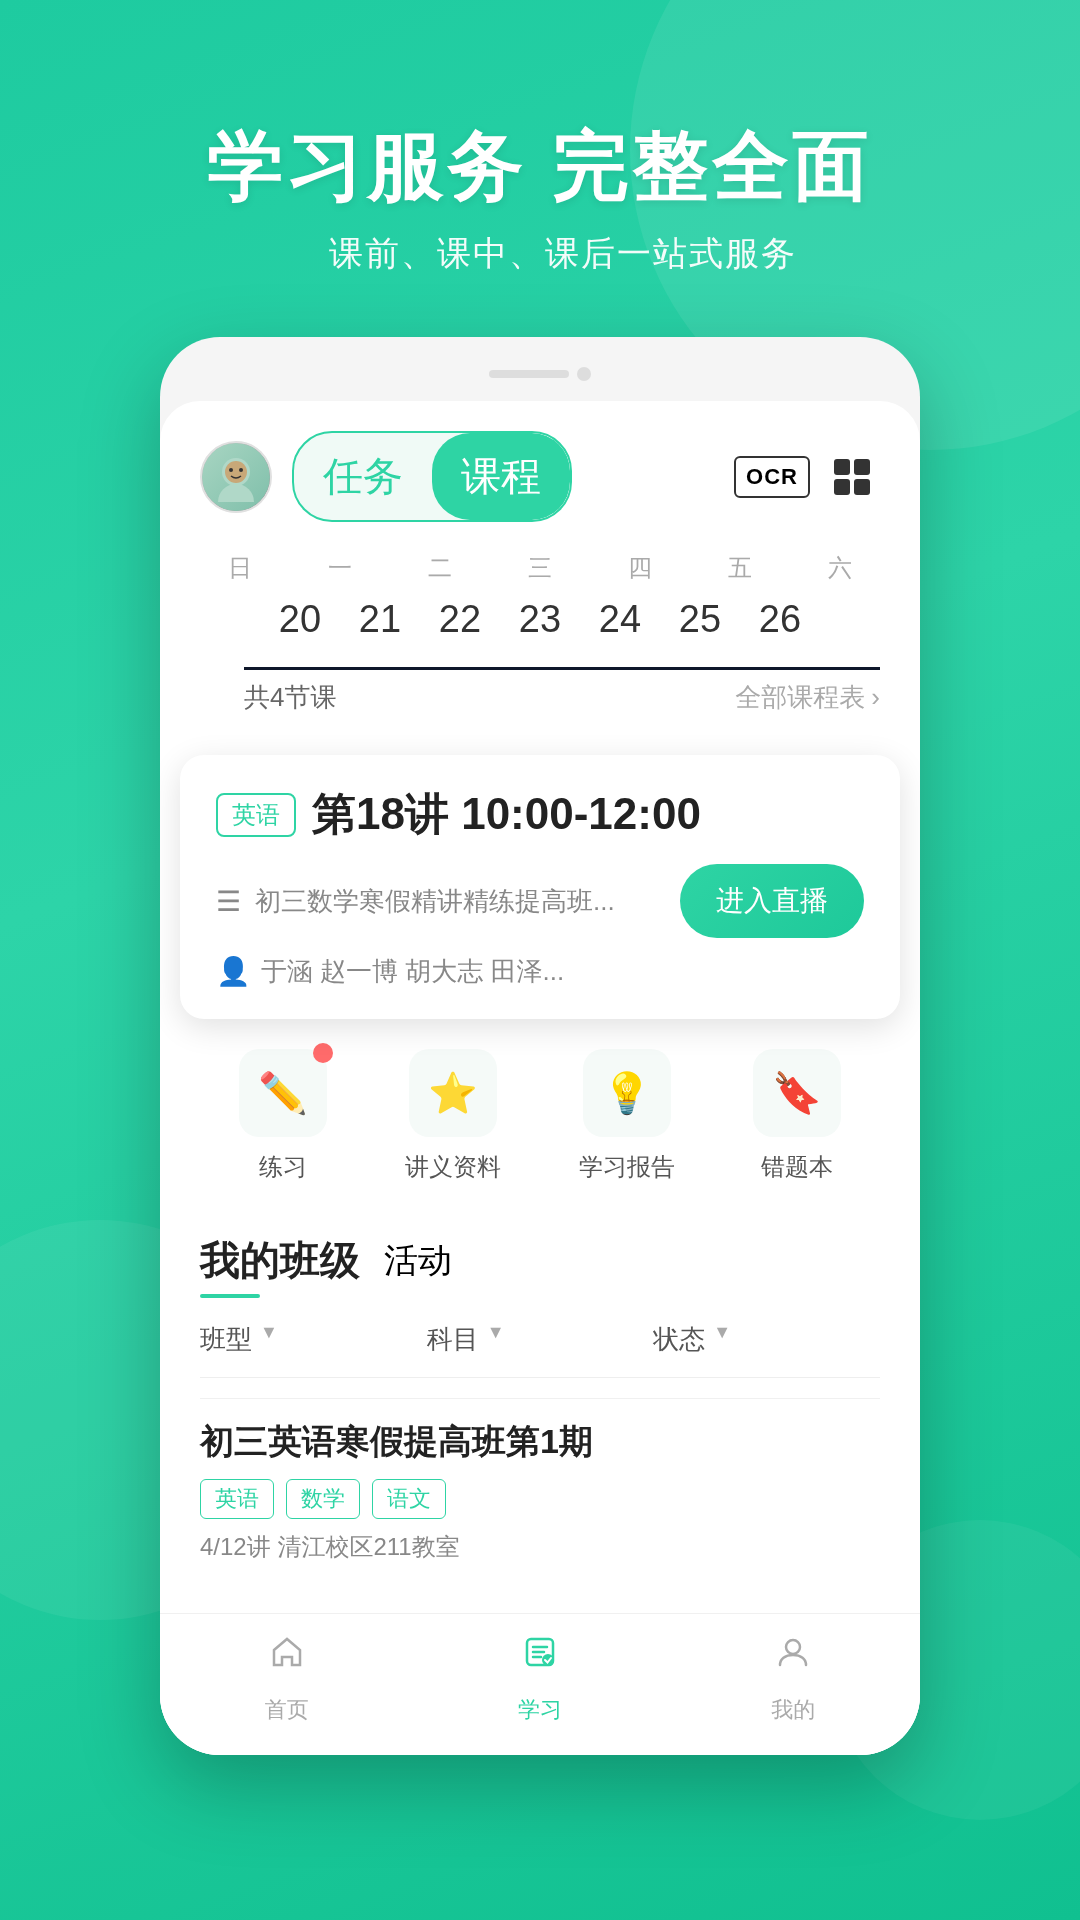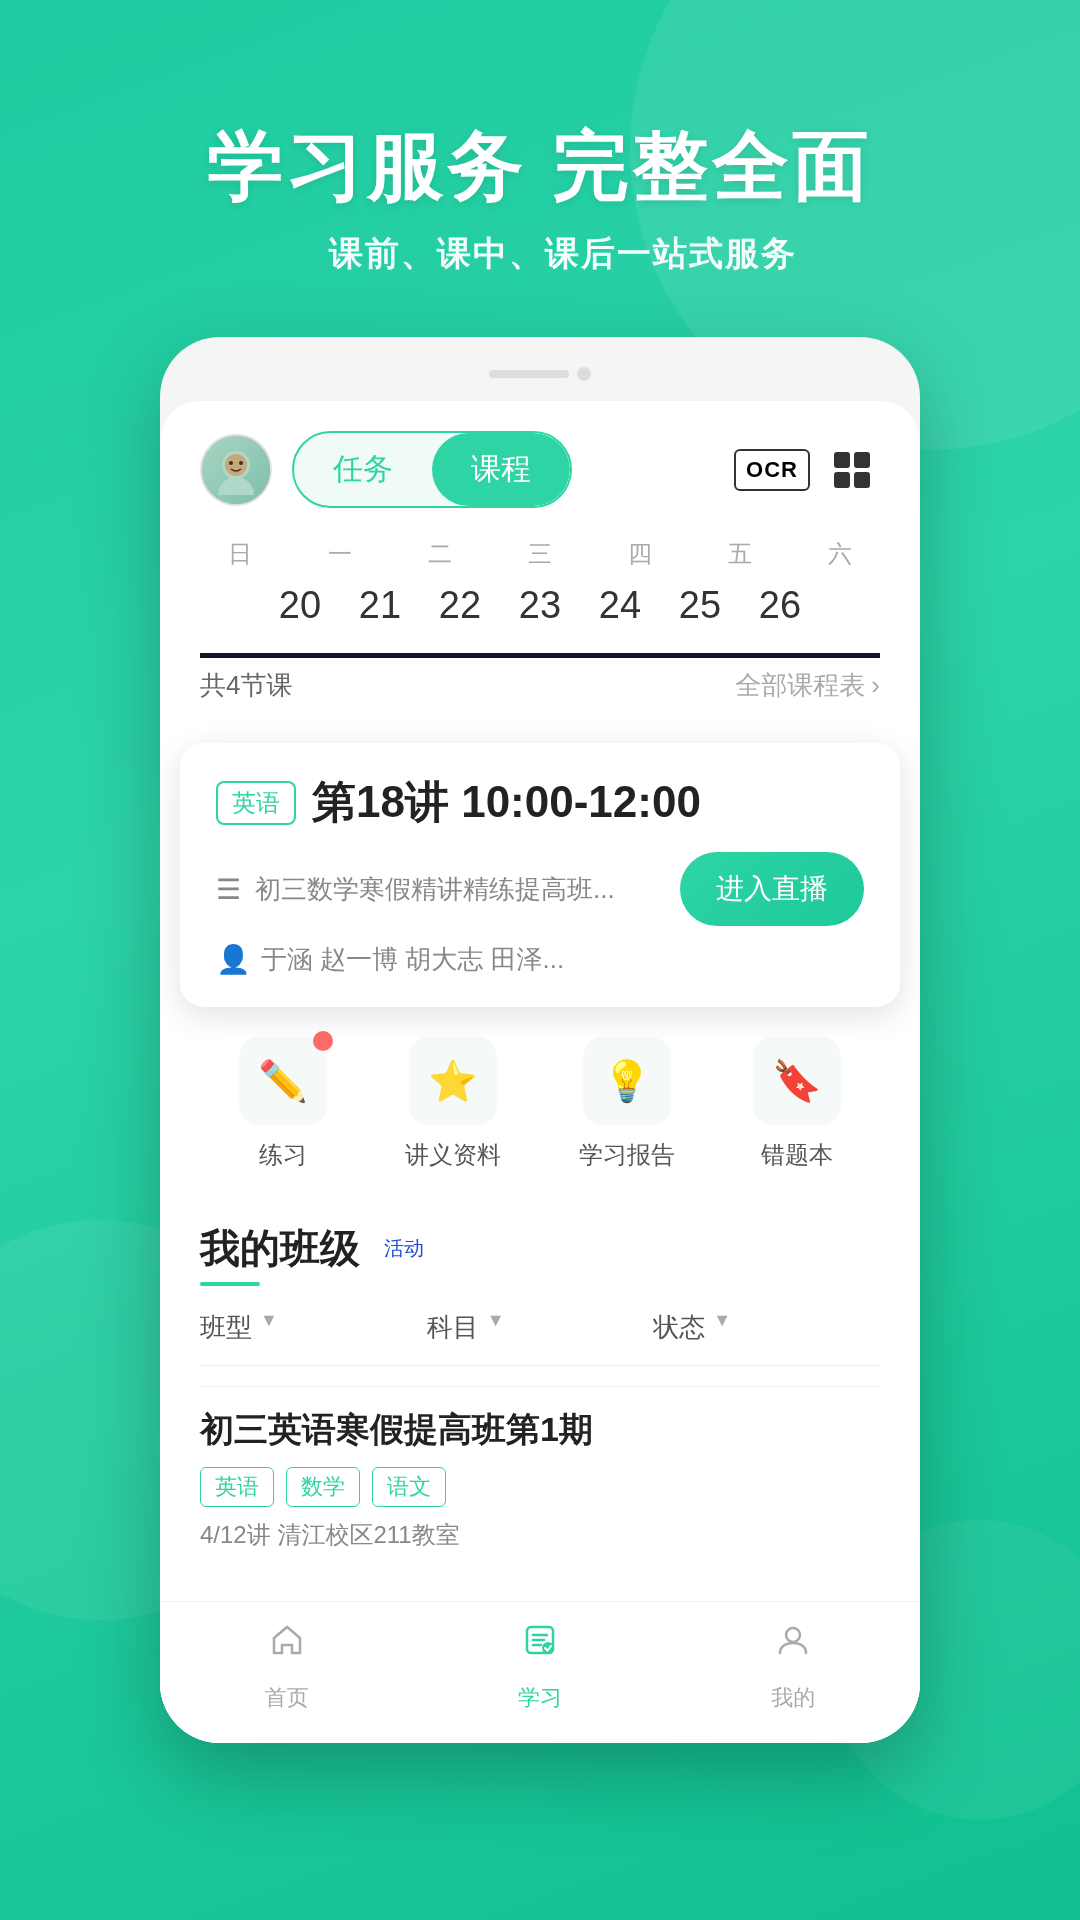--- a/index.html
+++ b/index.html
@@ -46,21 +46,21 @@
     }
     .hero-title {
       font-size: 76px;
       font-weight: 700;
       letter-spacing: 4px;
       line-height: 1.2;
       text-shadow: 0 2px 8px rgba(0,0,0,0.1);
     }
     .hero-subtitle {
       font-size: 34px;
-      font-weight: 700;
+      font-weight: 400;
       margin-top: 20px;
       opacity: 0.95;
       letter-spacing: 2px;
       padding-left: 46px;
     }
 
     
     .phone-wrapper {
       position: relative;
       z-index: 3;
@@ -132,21 +132,21 @@
       border: 2px solid #2ed4a4;
       border-radius: 40px;
       overflow: hidden;
       flex: 1;
       max-width: 280px;
     }
     .tab-toggle-item {
       flex: 1;
       text-align: center;
       padding: 16px 0;
-      font-size: 30px;
+      font-size: 40px;
       color: #2ed4a4;
       cursor: pointer;
     }
     .tab-toggle-item.active {
       background: #2ed4a4;
       color: white;
       border-radius: 38px;
     }
     .top-icons {
       display: flex;
@@ -195,21 +195,22 @@
       font-weight: 500;
       color: #333;
       position: relative;
       padding-bottom: 10px;
     }
     .course-count-row {
       display: flex;
       justify-content: space-between;
       align-items: flex-start;
       padding: 10px 0 20px;
-      border-top: 5px solid #0f172a;
+      border-top: 3px solid #0f172a;
+      margin-left: 44px;
     }
     .course-count {
       font-size: 26px;
       color: #666;
     }
     .all-schedule {
       font-size: 26px;
       color: #aaa;
       display: flex;
       align-items: center;
@@ -322,22 +323,22 @@
       align-items: center;
       gap: 24px;
       margin-bottom: 6px;
     }
     .section-title {
       font-size: 40px;
       font-weight: 700;
       color: #222;
     }
     .section-tab {
-      font-size: 20px;
-      color: #1d4ed8;
+      font-size: 34px;
+      color: #000000;
       cursor: pointer;
     }
     .section-underline {
       width: 60px; height: 4px;
       background: #2ed4a4;
       border-radius: 2px;
       margin-bottom: 24px;
     }
     .filter-row {
       display: flex;

